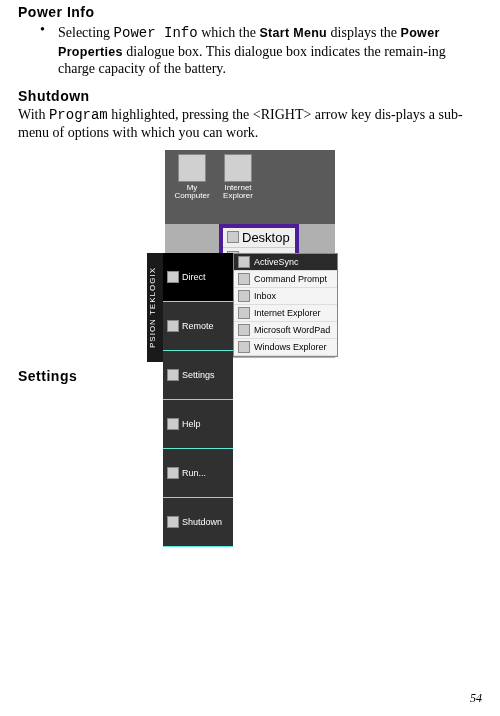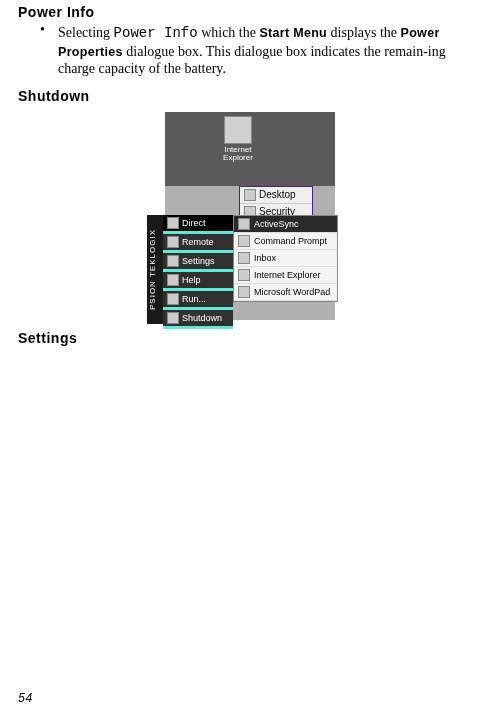--- a/index.html
+++ b/index.html
@@ -74,27 +74,27 @@
   }
   .ss-icon .glyph {
     width: 26px;
     height: 26px;
     margin: 0 auto 2px auto;
     background: #d0d0d0;
     border: 1px solid #888;
   }
   .ss-popupA {
     position: absolute;
-    left: 74px;
+    left: 54px;
     top: 74px;
     width: 72px;
     background: #efefef;
-    border: 1px solid #4c1d95;
-    font-family: Tahoma, Arial, sans-serif;
-    font-size: 10px;
+    border: 4px solid #4c1d95;
+    font-family: Tahoma, Arial, sans-serif;
+    font-size: 13px;
   }
   .ss-popupA .row {
     padding: 2px 4px;
     border-bottom: 1px solid #ccc;
     display: flex;
     align-items: center;
     gap: 3px;
   }
   .ss-startcol {
     position: absolute;
@@ -116,25 +116,25 @@
     color: #fff;
     font-family: Arial, sans-serif;
     font-size: 8px;
     writing-mode: vertical-rl;
     transform: rotate(180deg);
     text-align: center;
     letter-spacing: 1px;
     padding: 2px 1px;
   }
   .ss-startcol .row {
-    padding: 2px 4px;
+    padding: 18px 4px;
     display: flex;
     align-items: center;
     gap: 3px;
-    border-bottom: 3px solid #5eead4;
+    border-bottom: 1px solid #5eead4;
   }
   .ss-startcol .row.sel {
     background: #000;
   }
   .ss-cascade {
     position: absolute;
     left: 68px;
     top: 103px;
     width: 103px;
     background: #f4f4f4;
@@ -166,24 +166,23 @@
   }
   .underl {
     text-decoration: underline;
   }
   .footer {
     position: absolute;
     bottom: 10px;
     left: 18px;
     right: 18px;
     display: flex;
-    justify-content: space-between;
+    justify-content: flex-end;
     font-style: italic;
     font-size: 12px;
-    font-family: Liberation Mono, monospace;
   }
   .footer .pg {
     font-style: italic;
   }
 </style>
 </head>
 <body>
 
 <div class="page">
 
@@ -193,24 +192,33 @@
     <div class="bullet-row">
       <div class="bullet-dot">•</div>
       <p>
         <span>Selecting </span><span class="mono">Power Info</span><span> which the </span><span class="sans-bold">Start Menu</span><span> displays the </span><span class="sans-bold">Power Properties</span><span> dialogue box. This dialogue box indicates the remain-ing charge capacity of the battery.</span>
       </p>
     </div>
   </div>
 
   <div class="h-section">Shutdown</div>
 
+  <div class="body-text">
+    <p>
+      <span>With </span><span class="mono">Program</span><span> highlighted, pressing the &lt;RIGHT&gt; arrow key dis-plays a sub-menu of options with which you can work.</span>
+    </p>
+  </div>
 
   <div class="fig-wrap">
     <div class="screenshot">
       <div class="ss-desktop"></div>
+      <div class="ss-icon" style="left:8px;top:4px;">
+        <div class="glyph"></div>
+        <span>My Computer</span>
+      </div>
       <div class="ss-icon" style="left:54px;top:4px;">
         <div class="glyph"></div>
         <span>Internet Explorer</span>
       </div>
 
       <div class="ss-popupA">
         <div class="row">
             <span class="mini-icon"></span>
             <span class="mini-label">Desktop</span>
           </div>
@@ -263,20 +271,24 @@
             <span class="mini-label">Inbox</span>
           </div>
         <div class="row">
             <span class="mini-icon"></span>
             <span class="mini-label">Internet Explorer</span>
           </div>
         <div class="row">
             <span class="mini-icon"></span>
             <span class="mini-label">Microsoft WordPad</span>
           </div>
+        <div class="row">
+            <span class="mini-icon"></span>
+            <span class="mini-label">Windows Explorer</span>
+          </div>
       </div>
     </div>
   </div>
 
   <div class="h-section">Settings</div>
 
 
 </div>
 
 <div class="footer">

